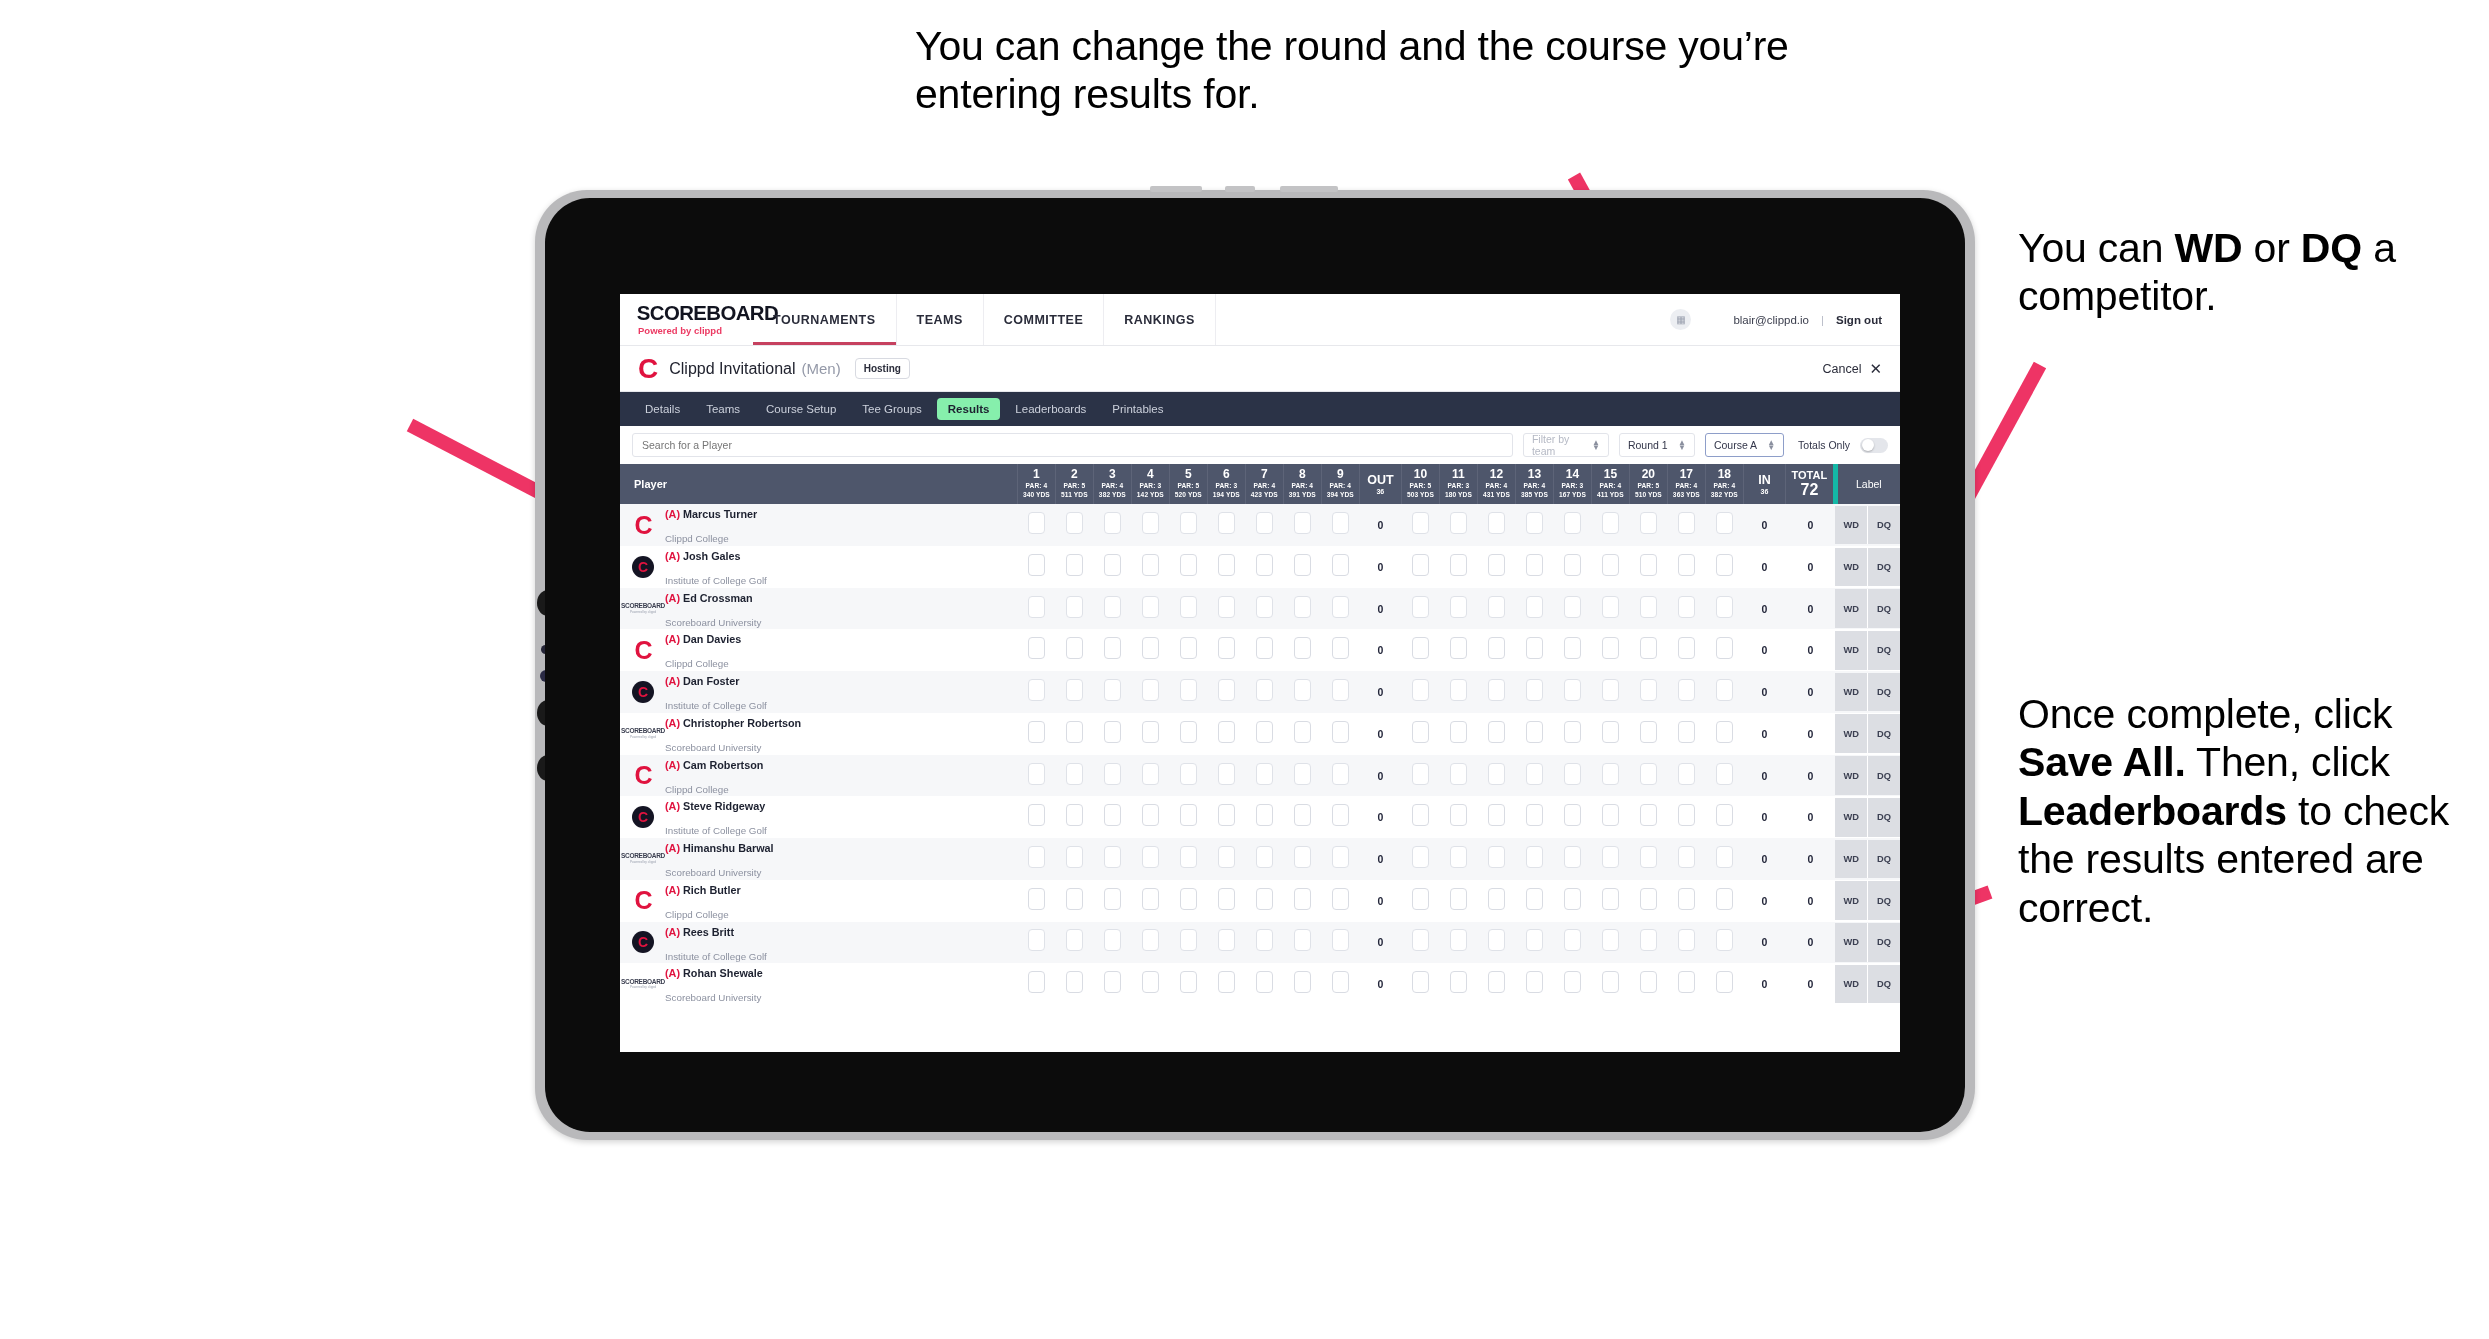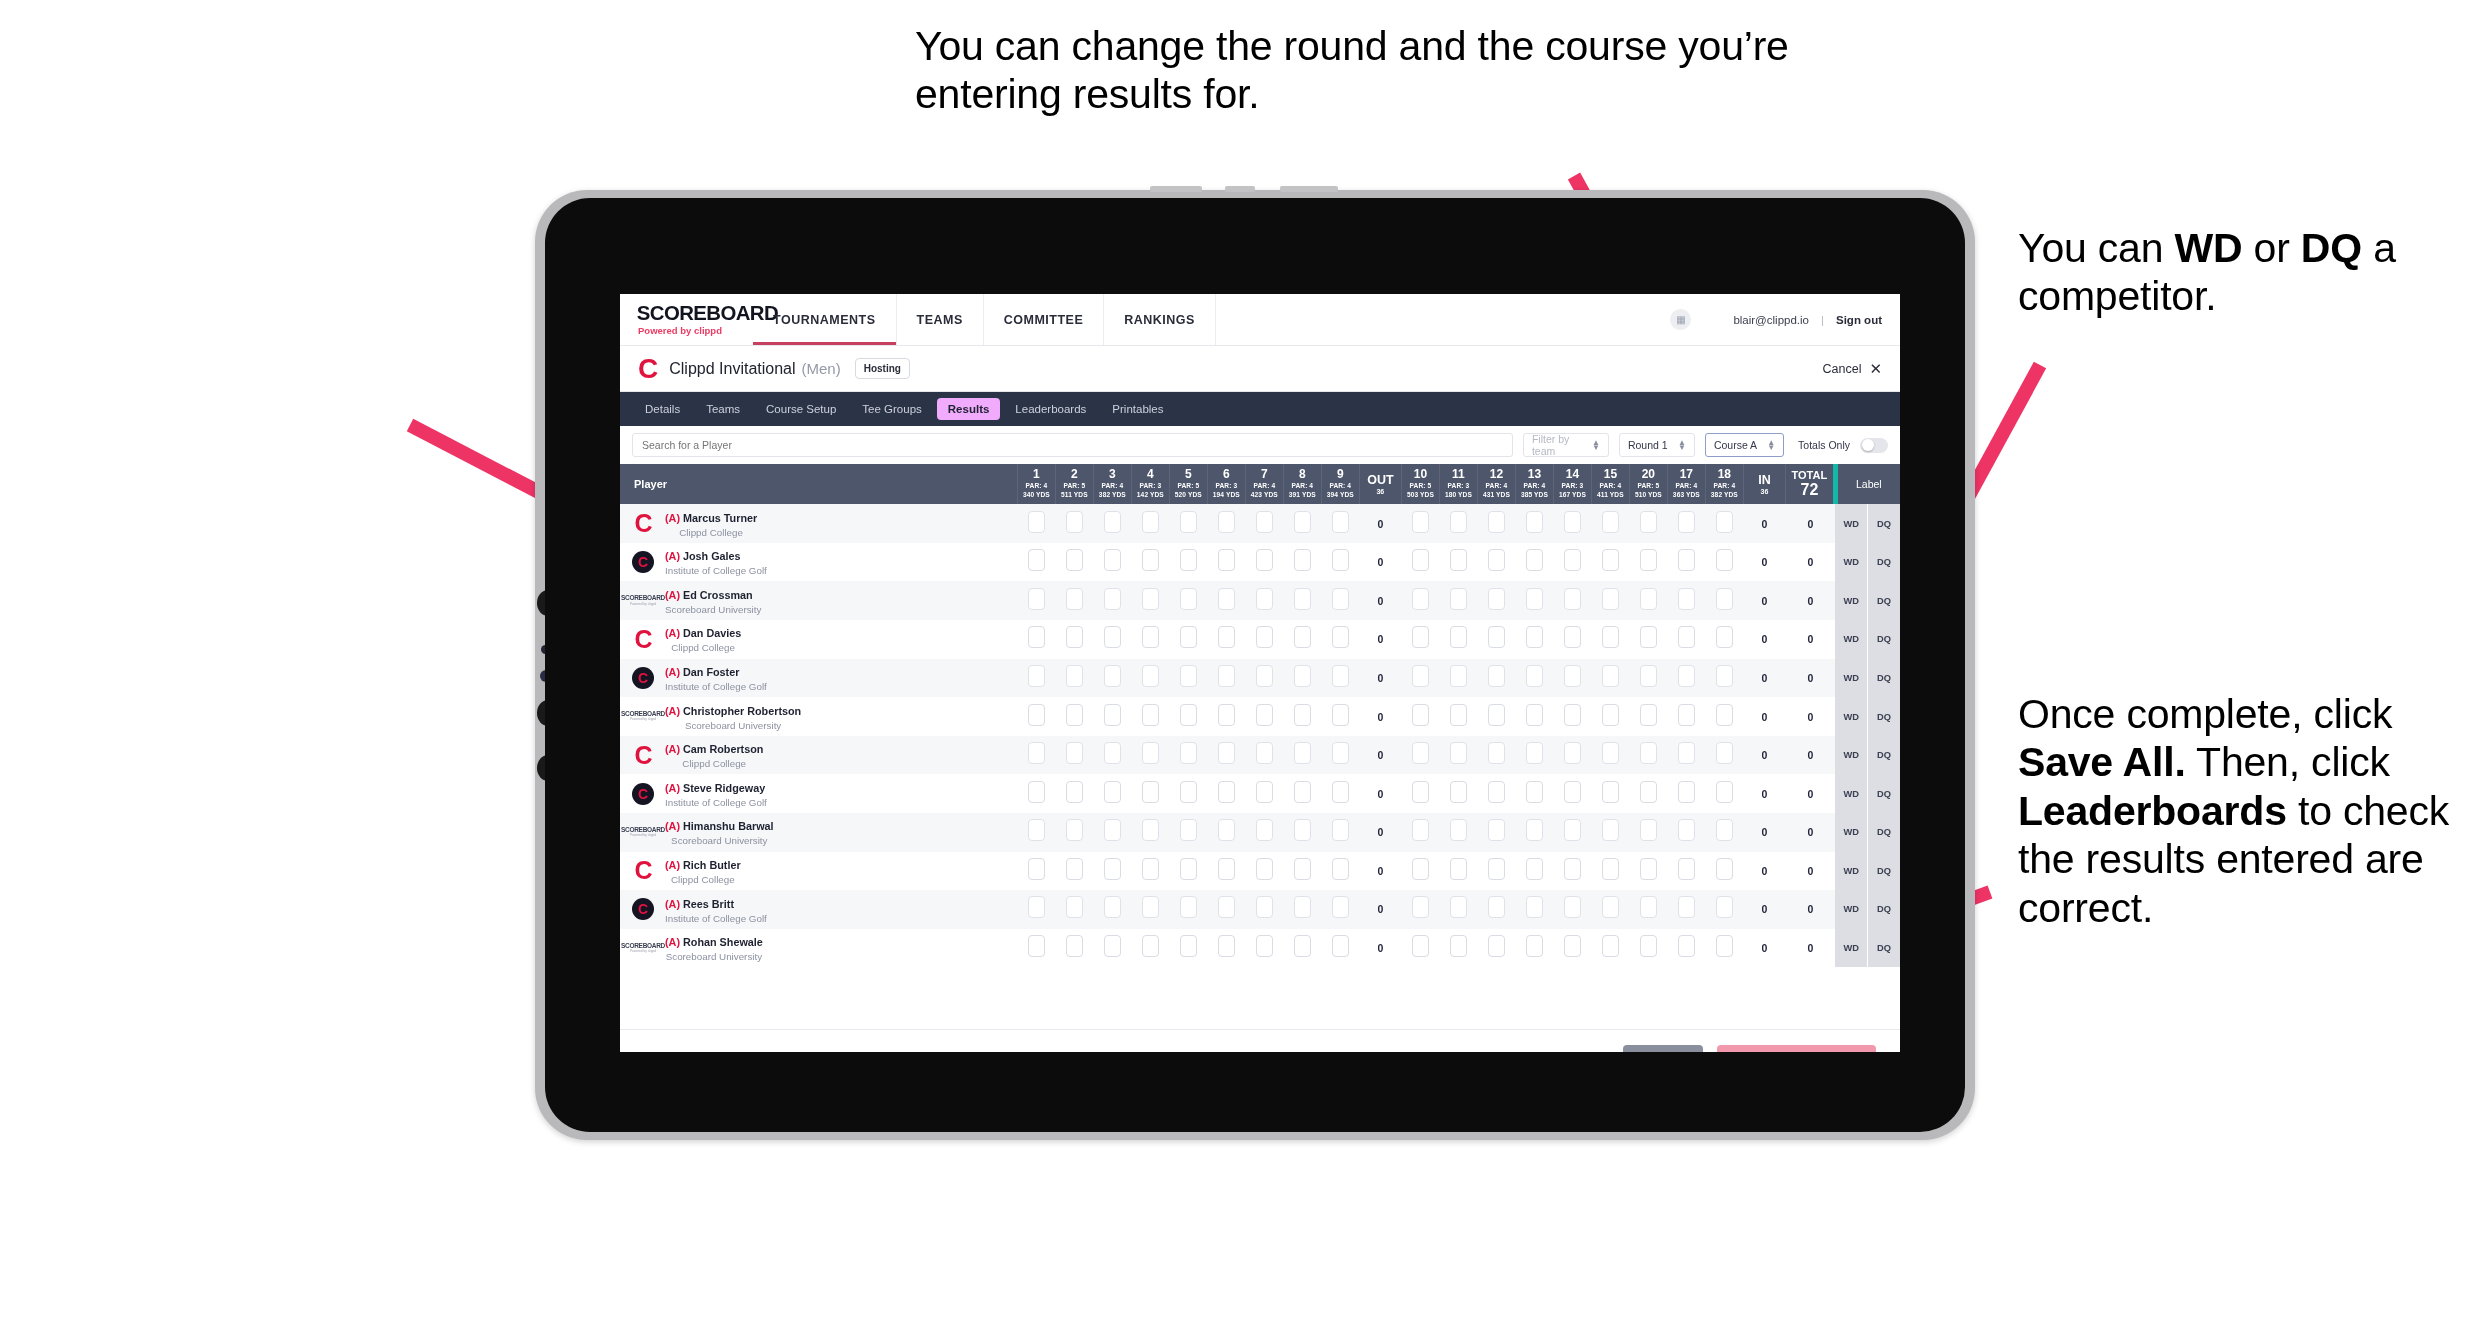--- a/index.html
+++ b/index.html
@@ -108,21 +108,21 @@
     border:1px solid #d8dae1; border-radius:4px; padding:4px 8px; background:#fff;
   }
   #cancel-x { margin-left:auto; font-size:12.5px; color:#2a2c3a; display:flex; align-items:center; gap:8px; cursor:pointer;}
   #cancel-x .x { font-size: 15px; }
 
   
   #subnav { height: 34px; background:#2b3347; display:flex; align-items:center; padding: 0 14px; gap: 4px; }
   .subnav-item {
     font-size: 11.5px; color:#ccd1dc; padding: 5px 11px; border-radius:4px; cursor:pointer;
   }
-  .subnav-item.active { background:#f0abfc; color:#1d2130; font-weight:700; }
+  .subnav-item.active { background:#86efac; color:#1d2130; font-weight:700; }
 
   
   #filterrow { height: 38px; background:#fff; display:flex; align-items:center; padding: 0 12px; gap: 10px; }
   #search-input {
     flex: 1 1 auto; height: 24px; border:1px solid #e2e4ea; border-radius:3px;
     font-size: 10.5px; color:#b5b9c4; padding: 0 9px; background:#fff;
     font-family:"Liberation Sans",sans-serif;
   }
   .selectbox {
     height: 24px; border:1px solid #e2e4ea; border-radius:3px; background:#fff;
@@ -164,21 +164,21 @@
   .team-logo { width: 26px; height:26px; flex:0 0 26px; display:flex; align-items:center; justify-content:center; }
   .logo-c-red { font-size: 25px; font-weight:900; color:#e0133f; line-height:1; letter-spacing:-1px; font-family:"Liberation Sans",sans-serif;}
   .logo-circ { width:22px;height:22px;border-radius:50%;background:#141423;display:flex;align-items:center;justify-content:center; }
   .logo-circ i { font-style:normal; font-size:14px; font-weight:900; color:#e0133f; line-height:1;}
   .logo-sb { display:flex; flex-direction:column; align-items:center; }
   .logo-sb .w1 { font-family:"Liberation Sans Narrow","Liberation Sans",sans-serif; font-weight:900;
      font-size:6.5px; color:#3b3f50; letter-spacing:-0.3px; line-height:1; }
   .logo-sb .w2 { font-size:3.2px; color:#9aa0ae; line-height:1.1; margin-top:1px;}
   .pname { font-size: 10.8px; color:#1d2130; font-weight:700; line-height:1.25; }
   .pname .amt { color:#e0133f; }
-  .pteam { font-size: 9.8px; color:#8c91a0; line-height:1.3; margin-top:1px;text-align:center; }
+  .pteam { font-size: 9.8px; color:#8c91a0; line-height:1.3; margin-top:11px; }
 
   td.score-cell { text-align:center; }
   .score-box {
     width: 17px; height: 22px; border:1px solid #d9dce3; border-radius:4px; background:#fff;
     display:inline-block;
   }
   tbody tr.odd .score-box { border-color:#dfe2e8; }
   td.agg-cell { text-align:center; font-size: 10.5px; color:#23263a; font-weight:700; }
   td.label-cell { padding:0; }
   .wd-dq { display:flex; height: 38.6px; }

